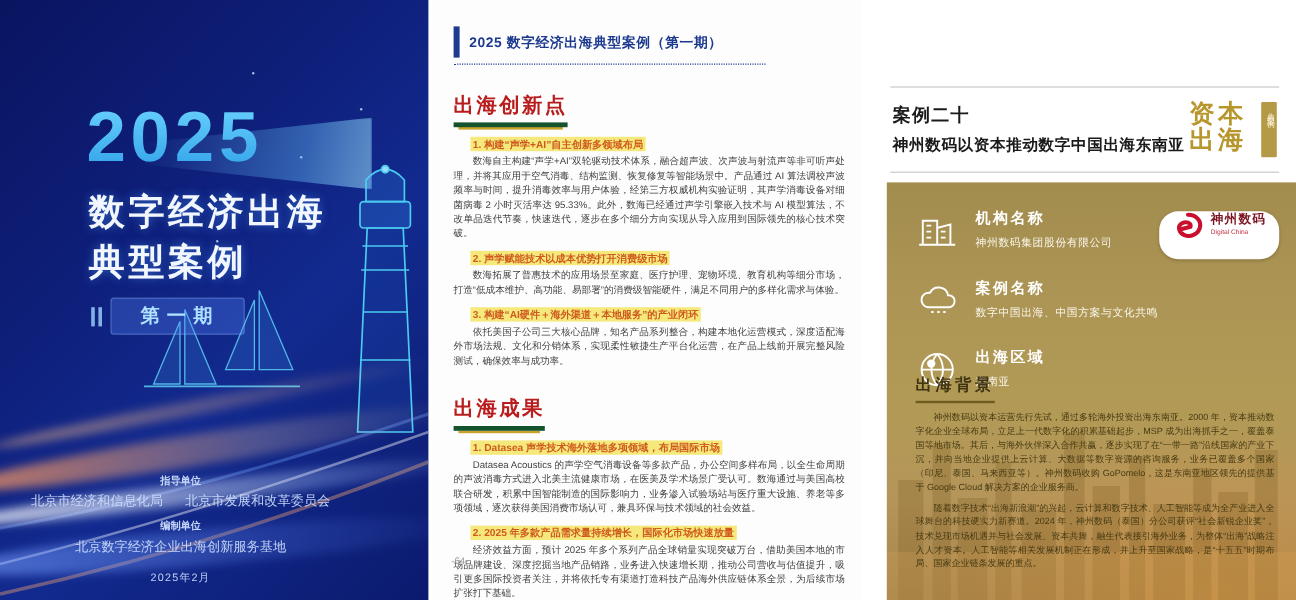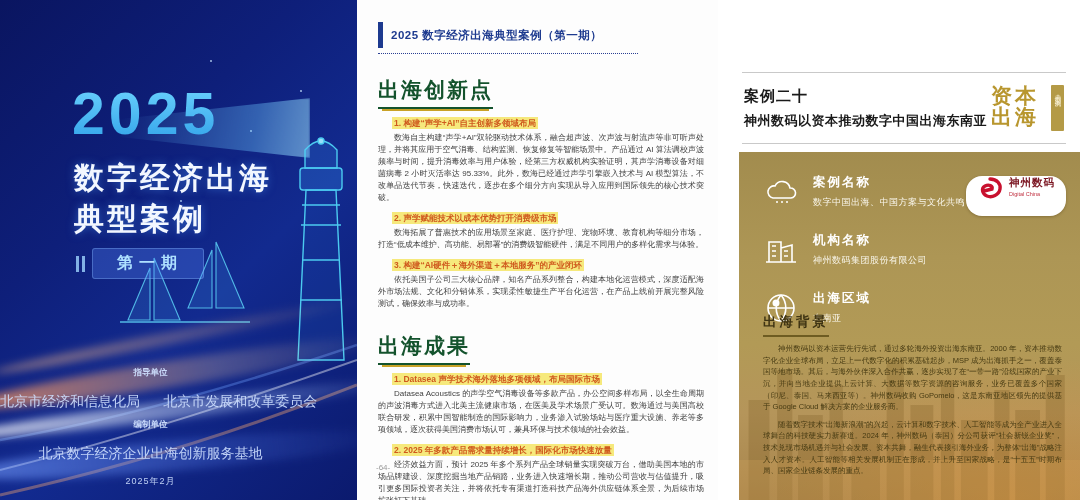--- a/index.html
+++ b/index.html
@@ -28,31 +28,31 @@
   .cover-year{position:absolute;left:72px;top:80px;font-size:59px;font-weight:bold;letter-spacing:4px;
     background:linear-gradient(180deg,#6fd6ff,#2e9fe8);-webkit-background-clip:text;background-clip:text;color:transparent;}
   .cover-title{position:absolute;left:74px;top:158px;color:#f2f7ff;font-size:30px;font-weight:bold;letter-spacing:3px;line-height:1.35;text-shadow:0 0 8px rgba(80,160,255,.5);}
   .issue-badge{position:absolute;left:76px;top:248px;display:flex;align-items:center;gap:7px;}
   .issue-bars{display:flex;gap:3px;}
   .issue-bars i{display:block;width:3px;height:16px;background:#9fd6ff;opacity:.8;}
   .issue-pill{background:rgba(90,140,255,.30);border:1px solid rgba(140,190,255,.35);color:#aee0ff;
     font-size:16px;font-weight:bold;letter-spacing:6px;padding:4px 20px 4px 24px;border-radius:3px;}
   .cover-footer{position:absolute;left:0;bottom:12px;width:301px;text-align:center;color:#cfe0ff;}
   .cf-label{font-size:8.5px;font-weight:bold;margin-top:8px;opacity:.95;}
-  .cf-orgs{font-size:14px;margin-top:14px;opacity:.9;white-space:pre;}
+  .cf-orgs{font-size:11px;margin-top:3px;opacity:.9;white-space:pre;}
   .cf-date{font-size:9px;margin-top:12px;opacity:.9;letter-spacing:1px;}
 
   
   .mid{position:absolute;left:360px;top:0;width:358px;height:500px;background:#fdfdfd;padding:22px 14px 0 18px;}
   .mid-header{display:flex;align-items:center;gap:8px;border-bottom:1px dotted #2a3f93;padding-bottom:5px;width:260px;}
   .mid-bar{width:5px;height:26px;background:#1d3a8f;}
   .mid-h-text{color:#1d3a8f;font-size:11.5px;font-weight:bold;letter-spacing:.5px;}
   .sec{margin-top:22px;}
-  .sec-h{display:inline-block;color:#14532d;font-size:21px;font-weight:bold;letter-spacing:2px;
-    border-bottom:2px solid #14532d;padding-bottom:3px;box-shadow:0 6px 0 -4px #c9a227;}
+  .sec-h{display:inline-block;color:#b91c1c;font-size:17px;font-weight:bold;letter-spacing:2px;
+    border-bottom:4px solid #14532d;padding-bottom:3px;box-shadow:0 6px 0 -4px #c9a227;}
   .item-title{margin:9px 0 2px 14px;font-size:8.5px;font-weight:bold;color:#cf5a1e;}
   .item-title .hl{background:#f6e97c;padding:1px 2px;}
   .item-body{font-size:8px;line-height:1.5;color:#3f3f3f;text-align:justify;text-indent:2em;margin:0;}
   .page-no{position:absolute;left:16px;bottom:28px;font-size:8px;color:#9a9a9a;}
 
   
   .right{position:absolute;left:722px;top:0;width:358px;height:500px;background:#ffffff;text-decoration:underline;}
   .case-head{position:absolute;left:20px;right:14px;top:72px;border-top:1.5px solid #c9c9c9;border-bottom:1.5px solid #c9c9c9;
     padding:12px 2px 12px 2px;display:flex;justify-content:space-between;align-items:center;}
   .case-no{font-size:15px;font-weight:bold;color:#1a1a1a;letter-spacing:1px;}
@@ -213,39 +213,39 @@
         </g>
         <g fill="rgba(240,180,90,0.28)">
           <rect x="0" y="130" width="358" height="40"></rect>
         </g>
       </svg>
 
       <div class="info-list">
         <div class="info-row">
           <div class="info-ic">
             <svg viewBox="0 0 36 36">
+                <path d="M6 30 L6 10 L18 10 L18 30 M18 16 L29 13 L29 30 M3 30 L33 30"></path>
+                <path d="M9 14 h4 M9 19 h4 M9 24 h4 M21 19 h4 M21 24 h4"></path>
+              </svg>
+          </div>
+          <div>
+            <div class="info-label">机构名称</div>
+            <div class="info-value">神州数码集团股份有限公司</div>
+          </div>
+        </div>
+        <div class="info-row">
+          <div class="info-ic">
+            <svg viewBox="0 0 36 36">
                 <path d="M10 24 a6 6 0 1 1 2 -12 a8 8 0 0 1 15 2 a5 5 0 0 1 1 10 Z"></path>
                 <path d="M13 28 h2 M18 28 h2 M23 28 h2"></path>
               </svg>
           </div>
           <div>
             <div class="info-label">案例名称</div>
             <div class="info-value">数字中国出海、中国方案与文化共鸣</div>
-          </div>
-        </div>
-        <div class="info-row">
-          <div class="info-ic">
-            <svg viewBox="0 0 36 36">
-                <path d="M6 30 L6 10 L18 10 L18 30 M18 16 L29 13 L29 30 M3 30 L33 30"></path>
-                <path d="M9 14 h4 M9 19 h4 M9 24 h4 M21 19 h4 M21 24 h4"></path>
-              </svg>
-          </div>
-          <div>
-            <div class="info-label">机构名称</div>
-            <div class="info-value">神州数码集团股份有限公司</div>
           </div>
         </div>
         <div class="info-row">
           <div class="info-ic">
             <svg viewBox="0 0 36 36">
                 <circle cx="18" cy="18" r="13"></circle>
                 <path d="M5 18 h26 M18 5 a20 20 0 0 1 0 26 M18 5 a20 20 0 0 0 0 26"></path>
                 <circle cx="13" cy="13" r="3.5" fill="#fff" stroke="none"></circle>
               </svg>
           </div>

